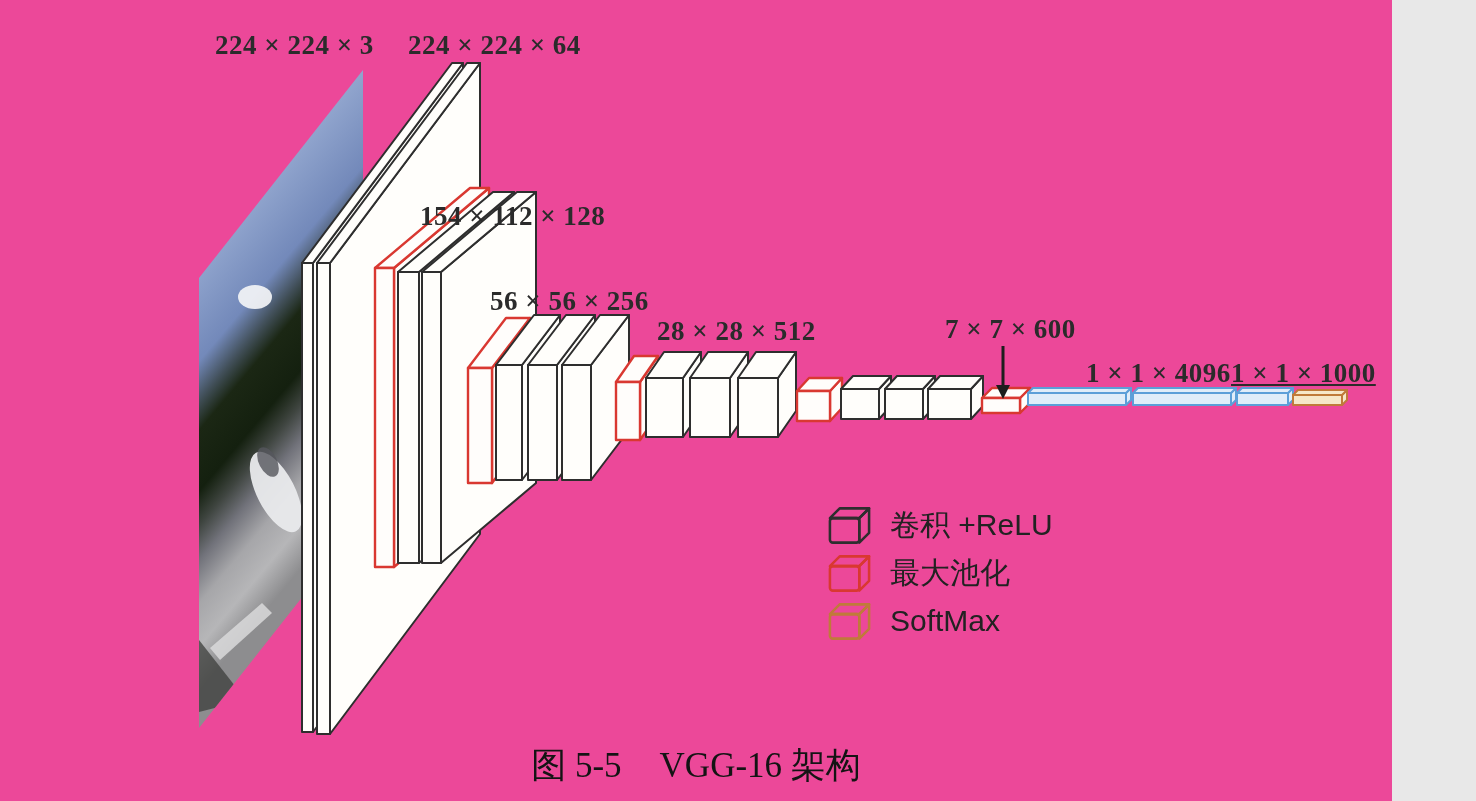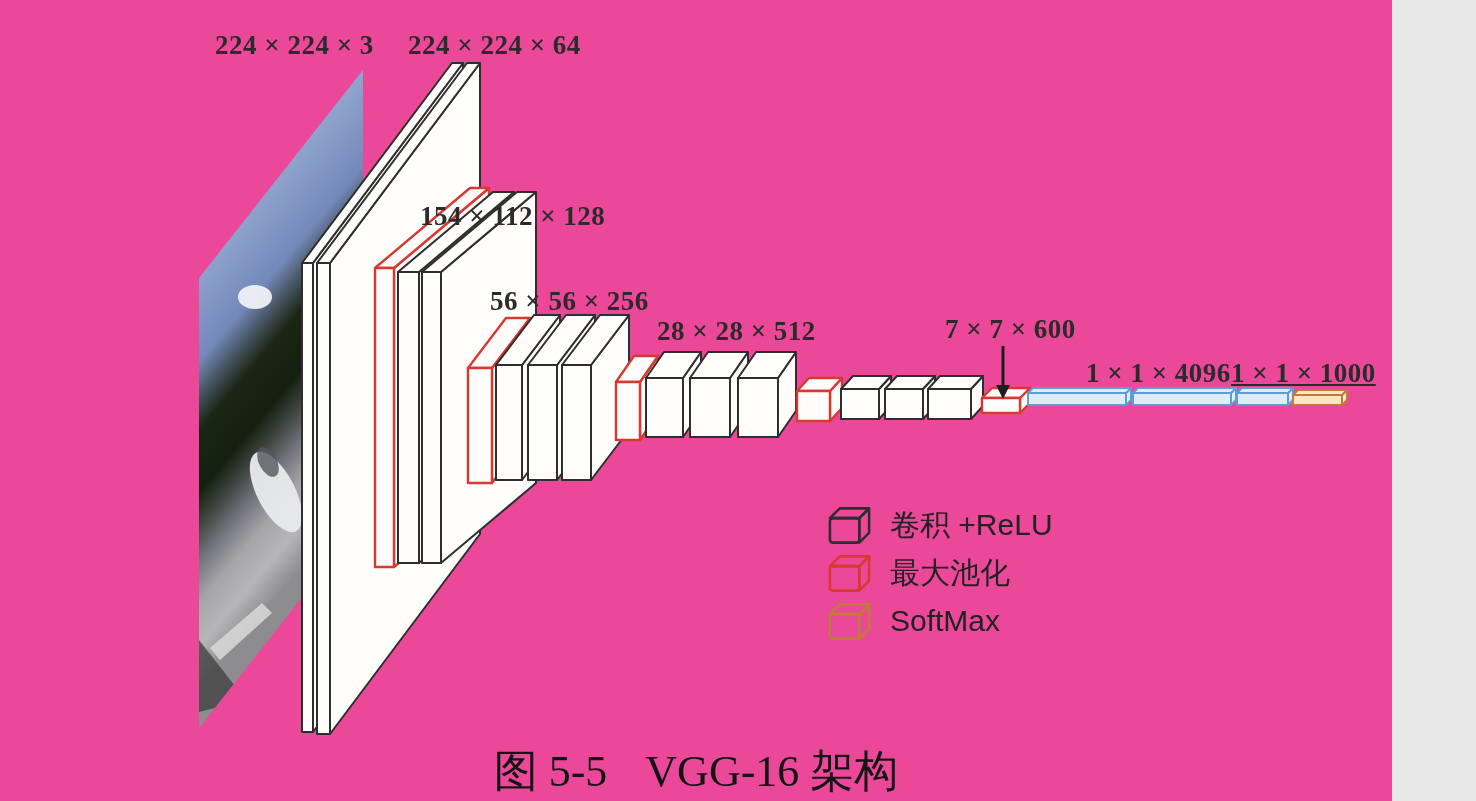--- a/index.html
+++ b/index.html
@@ -30,21 +30,21 @@
   .legend-row svg{display:block;flex:0 0 auto;}
   .legend-label{
     font-family:"Liberation Sans","DejaVu Sans",sans-serif;
     font-size:30px;color:#222;white-space:nowrap;
   }
   .caption{
     position:absolute;
     left:0;right:0;top:742px;
     text-align:center;
     font-family:"Liberation Serif","DejaVu Serif",serif;
-    font-size:44px;color:#141414;
+    font-size:35px;color:#141414;
   }
   .caption .cap-num{margin-right:38px;}
 </style>
 </head>
 <body>
 
 <div class="page">
 
   <svg id="net-svg" width="1476" height="801" viewBox="0 0 1476 801">
     <defs>

